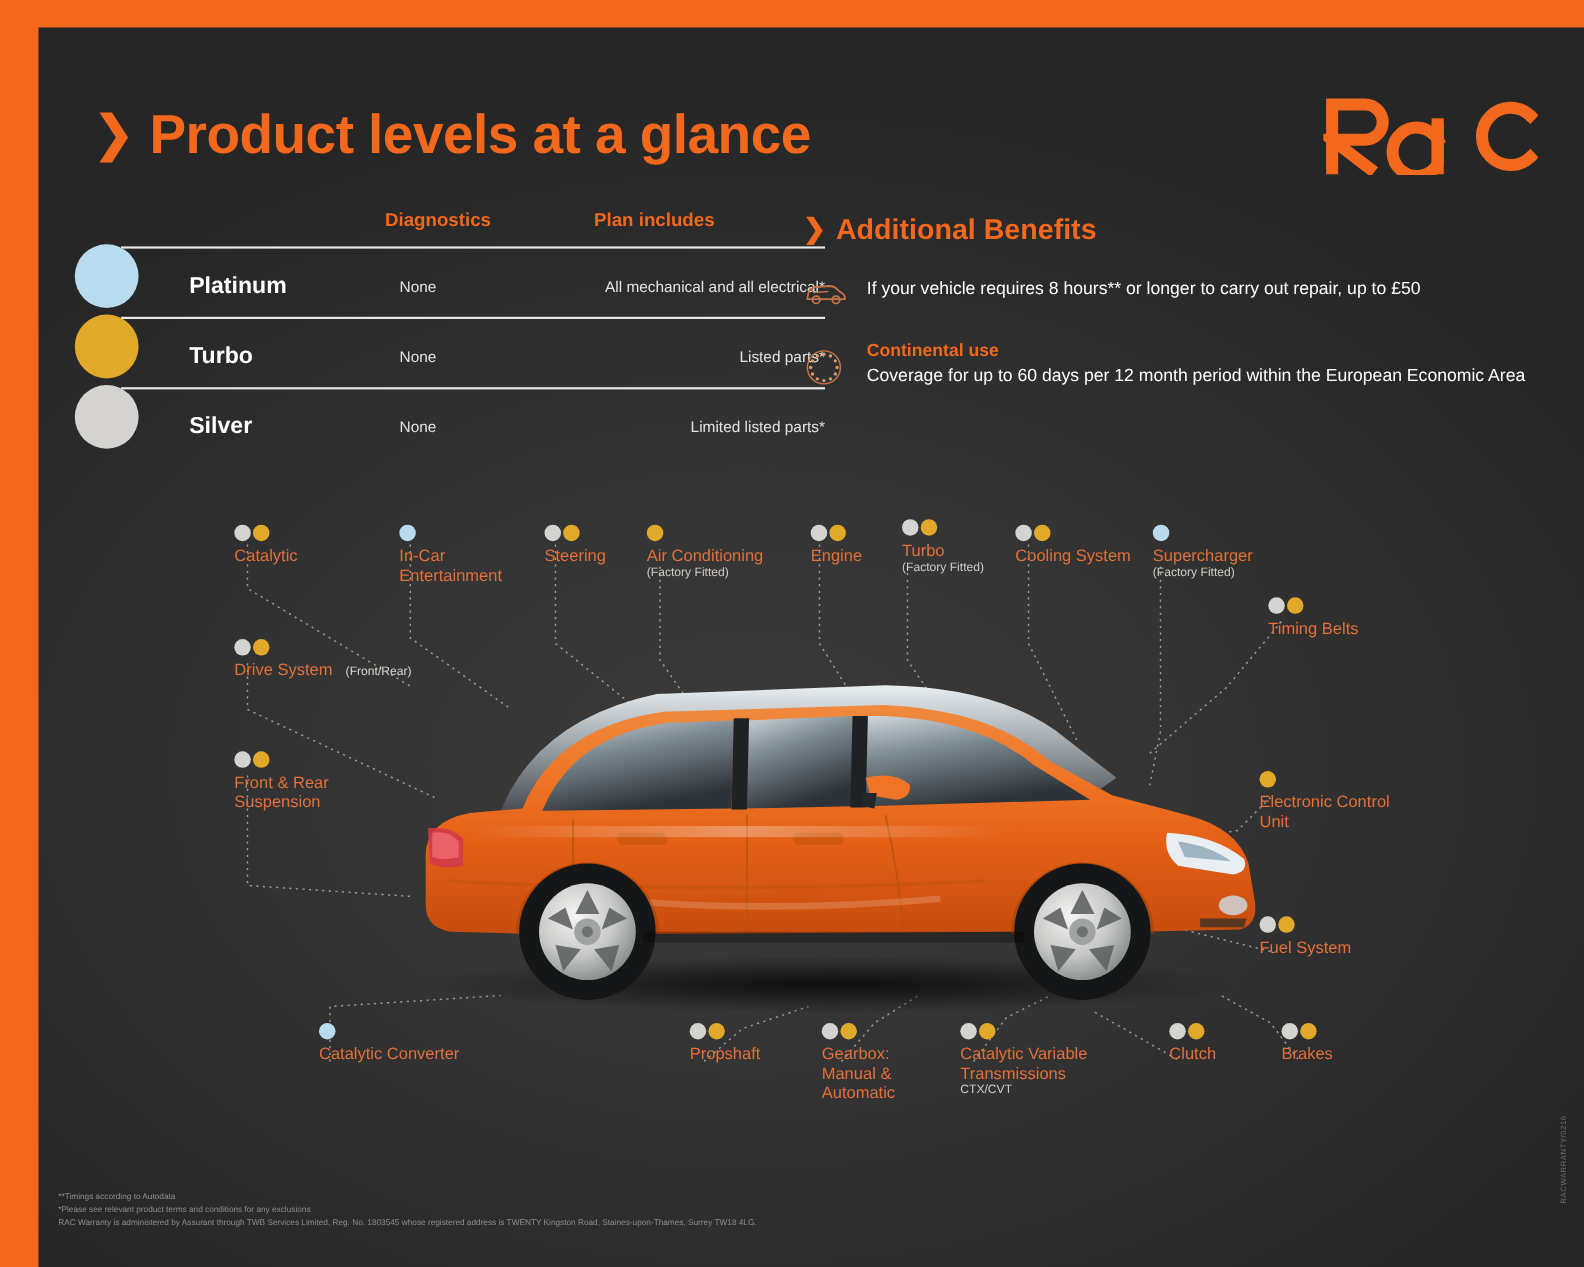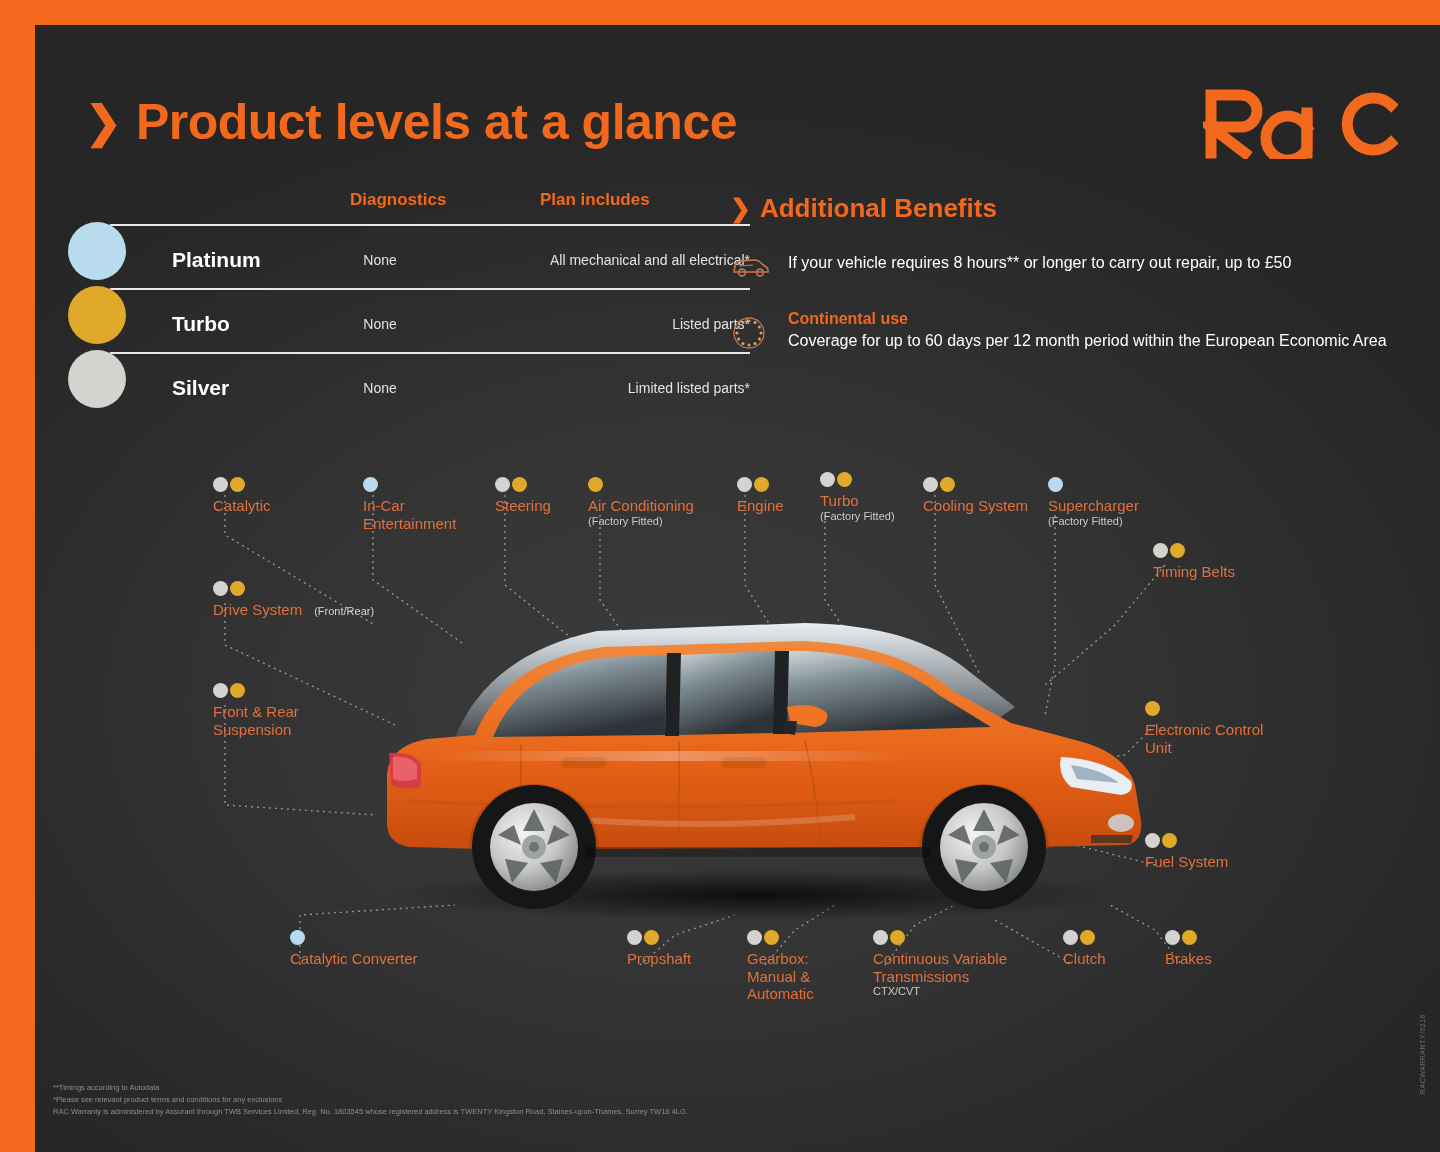--- a/index.html
+++ b/index.html
@@ -529,21 +529,21 @@
         <span>Automatic</span>
       </div>
     </div>
 
     <div class="callout" style="left:838px; top:905px;">
       <div class="dots">
         <span class="dot" style="background:#d5d3cf"></span>
         <span class="dot" style="background:#e0a929"></span>
       </div>
       <div class="callout-label">
-        <span>Continuous Variable</span><br>
+        <span>Catalytic Variable</span><br>
         <span>Transmissions</span>
         <span class="note">CTX/CVT</span>
       </div>
     </div>
 
     <div class="callout" style="left:1028px; top:905px;">
       <div class="dots">
         <span class="dot" style="background:#d5d3cf"></span>
         <span class="dot" style="background:#e0a929"></span>
       </div>

